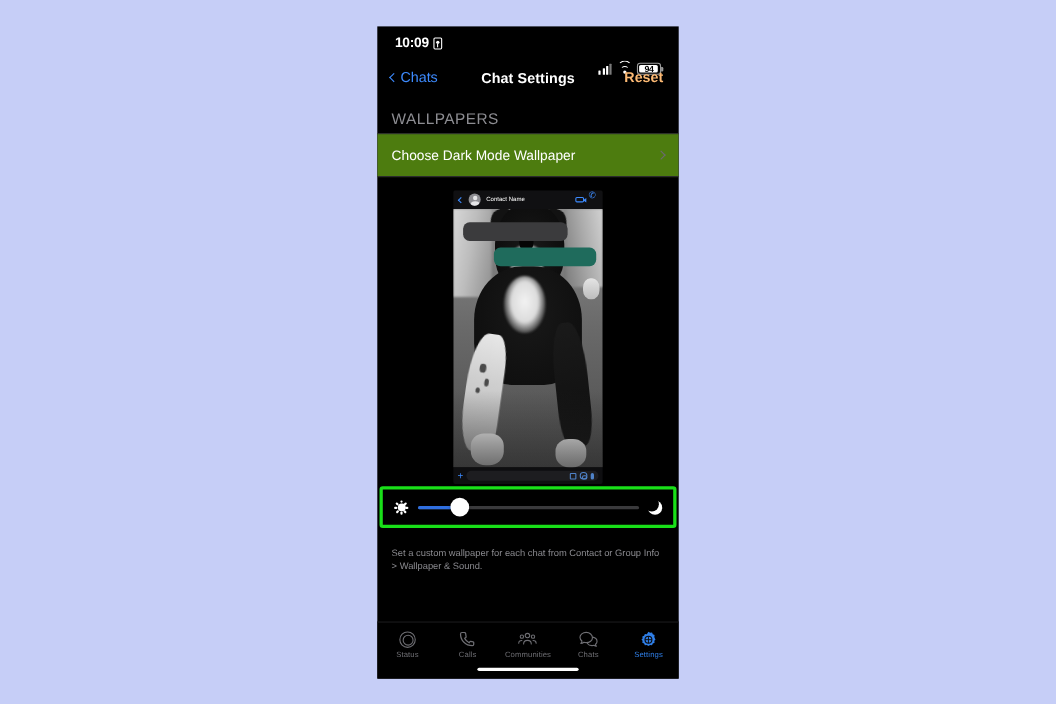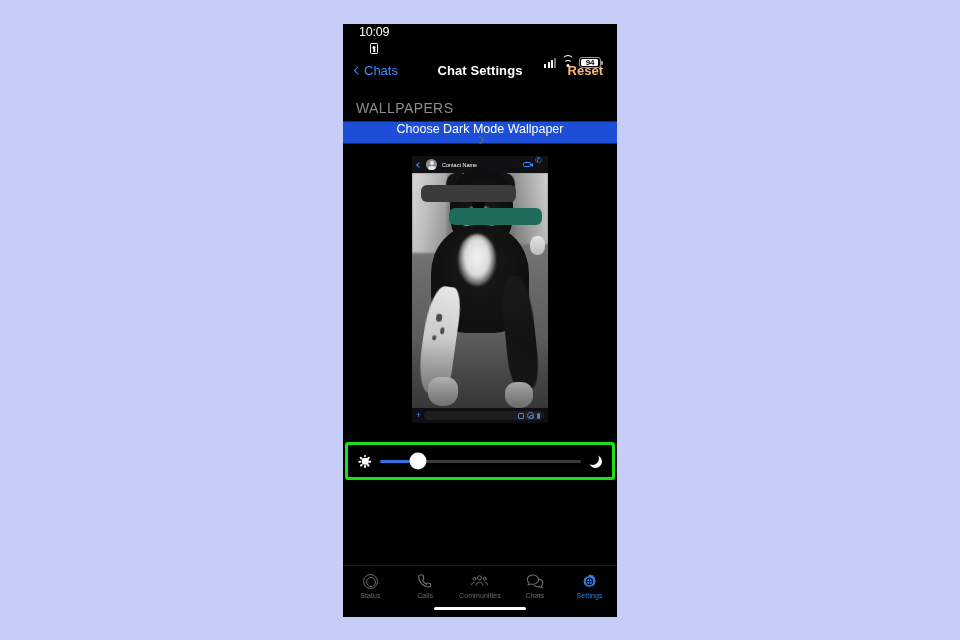--- a/index.html
+++ b/index.html
@@ -18,22 +18,22 @@
     background:#000; overflow:hidden;
   }
 
   
   .statusbar {
     position:relative; height:30px; width:100%;
     display:flex; align-items:center; justify-content:space-between;
     padding:0 16px;
   }
   .sb-time {
-    color:#fff; font-size:12.5px; font-weight:normal;
-    letter-spacing:-0.2px; display:flex; align-items:center; gap:4px;flex-direction:column;
+    color:#fff; font-size:12.5px; font-weight:bold;
+    letter-spacing:-0.2px; display:flex; align-items:center; gap:4px;
   }
   .lock-glyph {
     display:inline-block; width:8px; height:11px;
     border:1.3px solid #fff; border-radius:1.5px; position:relative;
   }
   .lock-glyph::after{
     content:""; position:absolute; left:50%; top:2px; transform:translateX(-50%);
     width:3px; height:3px; border-radius:50%; background:#fff;
   }
   .lock-glyph::before{
@@ -97,23 +97,23 @@
     position:absolute; right:14px; top:50%; transform:translateY(-50%);
     color:#fdba74; font-size:13px;font-weight:bold;
   }
 
   
   .section-head {
     padding:14px 13px 5px; color:#8d8d92; font-size:14px;
     letter-spacing:0.4px;
   }
   .row {
-    background:#1d4ed8; height:23px; display:flex; align-items:center;
+    background:#4d7c0f; height:40px; display:flex; align-items:center;
     justify-content:space-between; padding:0 13px;
-    border-top:0.5px solid #2b2b2e; border-bottom:0.5px solid #2b2b2e;flex-direction:column;
+    border-top:0.5px solid #2b2b2e; border-bottom:0.5px solid #2b2b2e;
   }
   .row-label { color:#fff; font-size:12.5px; }
   .chev-r {
     width:6px; height:6px; border-top:1.5px solid #6a6a70;
     border-right:1.5px solid #6a6a70; transform:rotate(45deg);
   }
 
   
   .preview-wrap {
     padding:12px 0 0; display:flex; justify-content:center;
@@ -452,20 +452,21 @@
         <span class="ray" style="transform:rotate(135deg)"></span>
       </span>
       <span class="track">
         <span class="filled" style="width: 19%;"></span>
         <span class="thumb" style="left: 19%;"></span>
       </span>
       <span class="moon"></span>
     </div>
 
     <div class="footer-text" style="margin-top:46px;">
+      <p>Set a custom wallpaper for each chat from Contact or Group Info &gt; Wallpaper &amp; Sound.</p>
     </div>
 
     <div class="tabbar">
 
       <div class="tab">
         <span class="glyph">
           <span class="ic-status"></span>
         </span>
         <span class="label">Status</span>
       </div>

